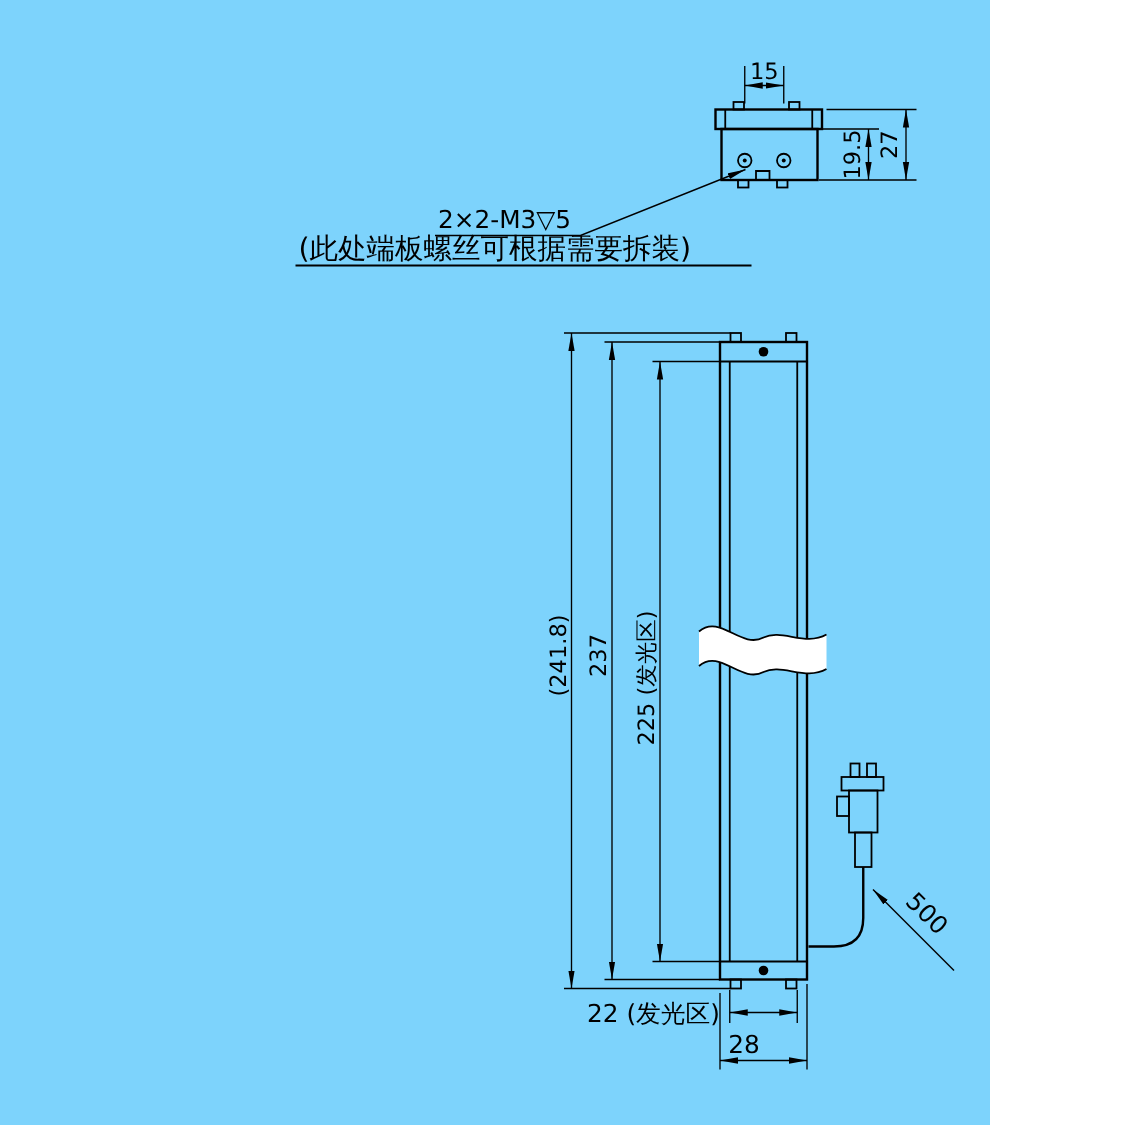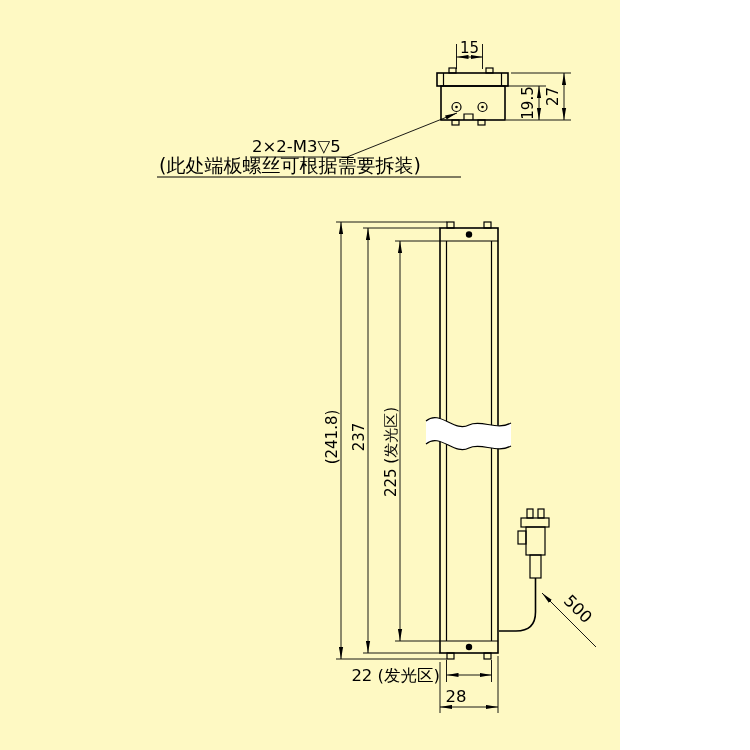--- a/index.html
+++ b/index.html
@@ -1,16 +1,16 @@
 <!DOCTYPE html>
 <html><head>
 <meta charset="utf-8">
 <style>
   html,body{margin:0;padding:0;background:#ffffff;}
-  .stage{width:620px;height:750px;position:relative;background:#fef9c3;overflow:hidden;}
+  .stage{width:620px;height:750px;position:relative;background:#7dd3fc;overflow:hidden;padding-left:40px;}
   svg{display:block;}
   .obj{stroke:#000;stroke-width:1.6;fill:none;stroke-linejoin:miter;}
   .med{stroke:#000;stroke-width:1.2;fill:none;}
   .dim{stroke:#000;stroke-width:0.9;fill:none;}
   .fillb{fill:#000;stroke:none;}
   .white{fill:#fff;stroke:none;}
   text{fill:#000;font-family:"DejaVu Sans","Liberation Sans",sans-serif;}
   .t15{font-size:15px;}
   .t16{font-size:16.5px;}
   .t19{font-size:19px;}

